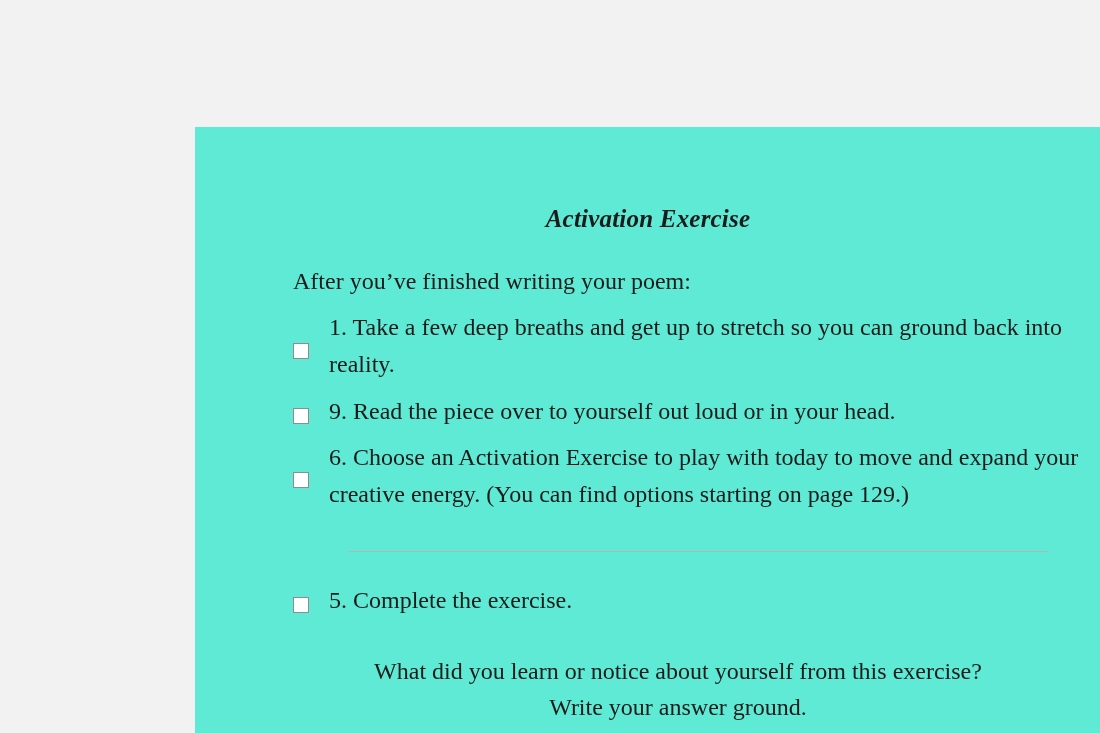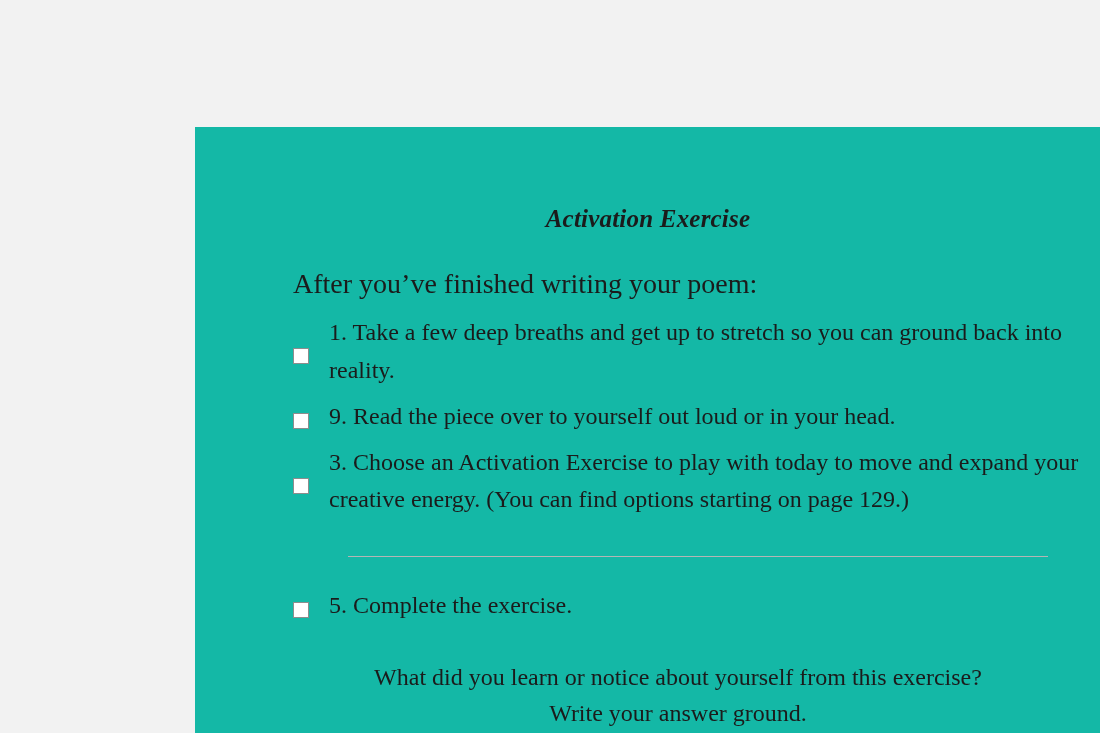--- a/index.html
+++ b/index.html
@@ -17,40 +17,40 @@
     position: relative;
     width: 1100px;
     height: 733px;
   }
   .sheet {
     position: absolute;
     left: 195px;
     top: 127px;
     width: 905px;
     height: 606px;
-    background: #14b8a6;
+    background: #5eead4;
   }
   .doc-body {
     position: absolute;
     left: 98px;
     top: 78px;
     width: 806px;
   }
   .doc-title {
     text-align: center;
     font-style: italic;
     font-weight: bold;
     font-size: 25px;
     color: #1b1b1b;
     letter-spacing: 0.2px;
     margin: 0 0 33px 0;
     padding-right: 96px;
   }
   .intro-line {
-    font-size: 28px;
+    font-size: 24px;
     color: #1b1b1b;
     margin: 0 0 12px 0;
     line-height: 1.3;
   }
   .check-list {
     list-style: none;
     margin: 0;
     padding: 0;
   }
   .check-item {
@@ -106,21 +106,21 @@
         <li class="check-item">
           <span class="checkbox"></span>
           <span class="check-text">1. Take a few deep breaths and get up to stretch so you can ground back into reality.</span>
         </li>
         <li class="check-item">
           <span class="checkbox"></span>
           <span class="check-text">9. Read the piece over to yourself out loud or in your head.</span>
         </li>
         <li class="check-item">
           <span class="checkbox"></span>
-          <span class="check-text">3. Choose an Activation Exercise to play with today to move and expand your creative energy. (You can find options starting on page 129.)</span>
+          <span class="check-text">6. Choose an Activation Exercise to play with today to move and expand your creative energy. (You can find options starting on page 129.)</span>
         </li>
       </ul>
 
       <div class="divider"></div>
 
       <ul class="check-list">
         <li class="check-item">
           <span class="checkbox"></span>
           <span class="check-text">5. Complete the exercise.</span>
         </li>

